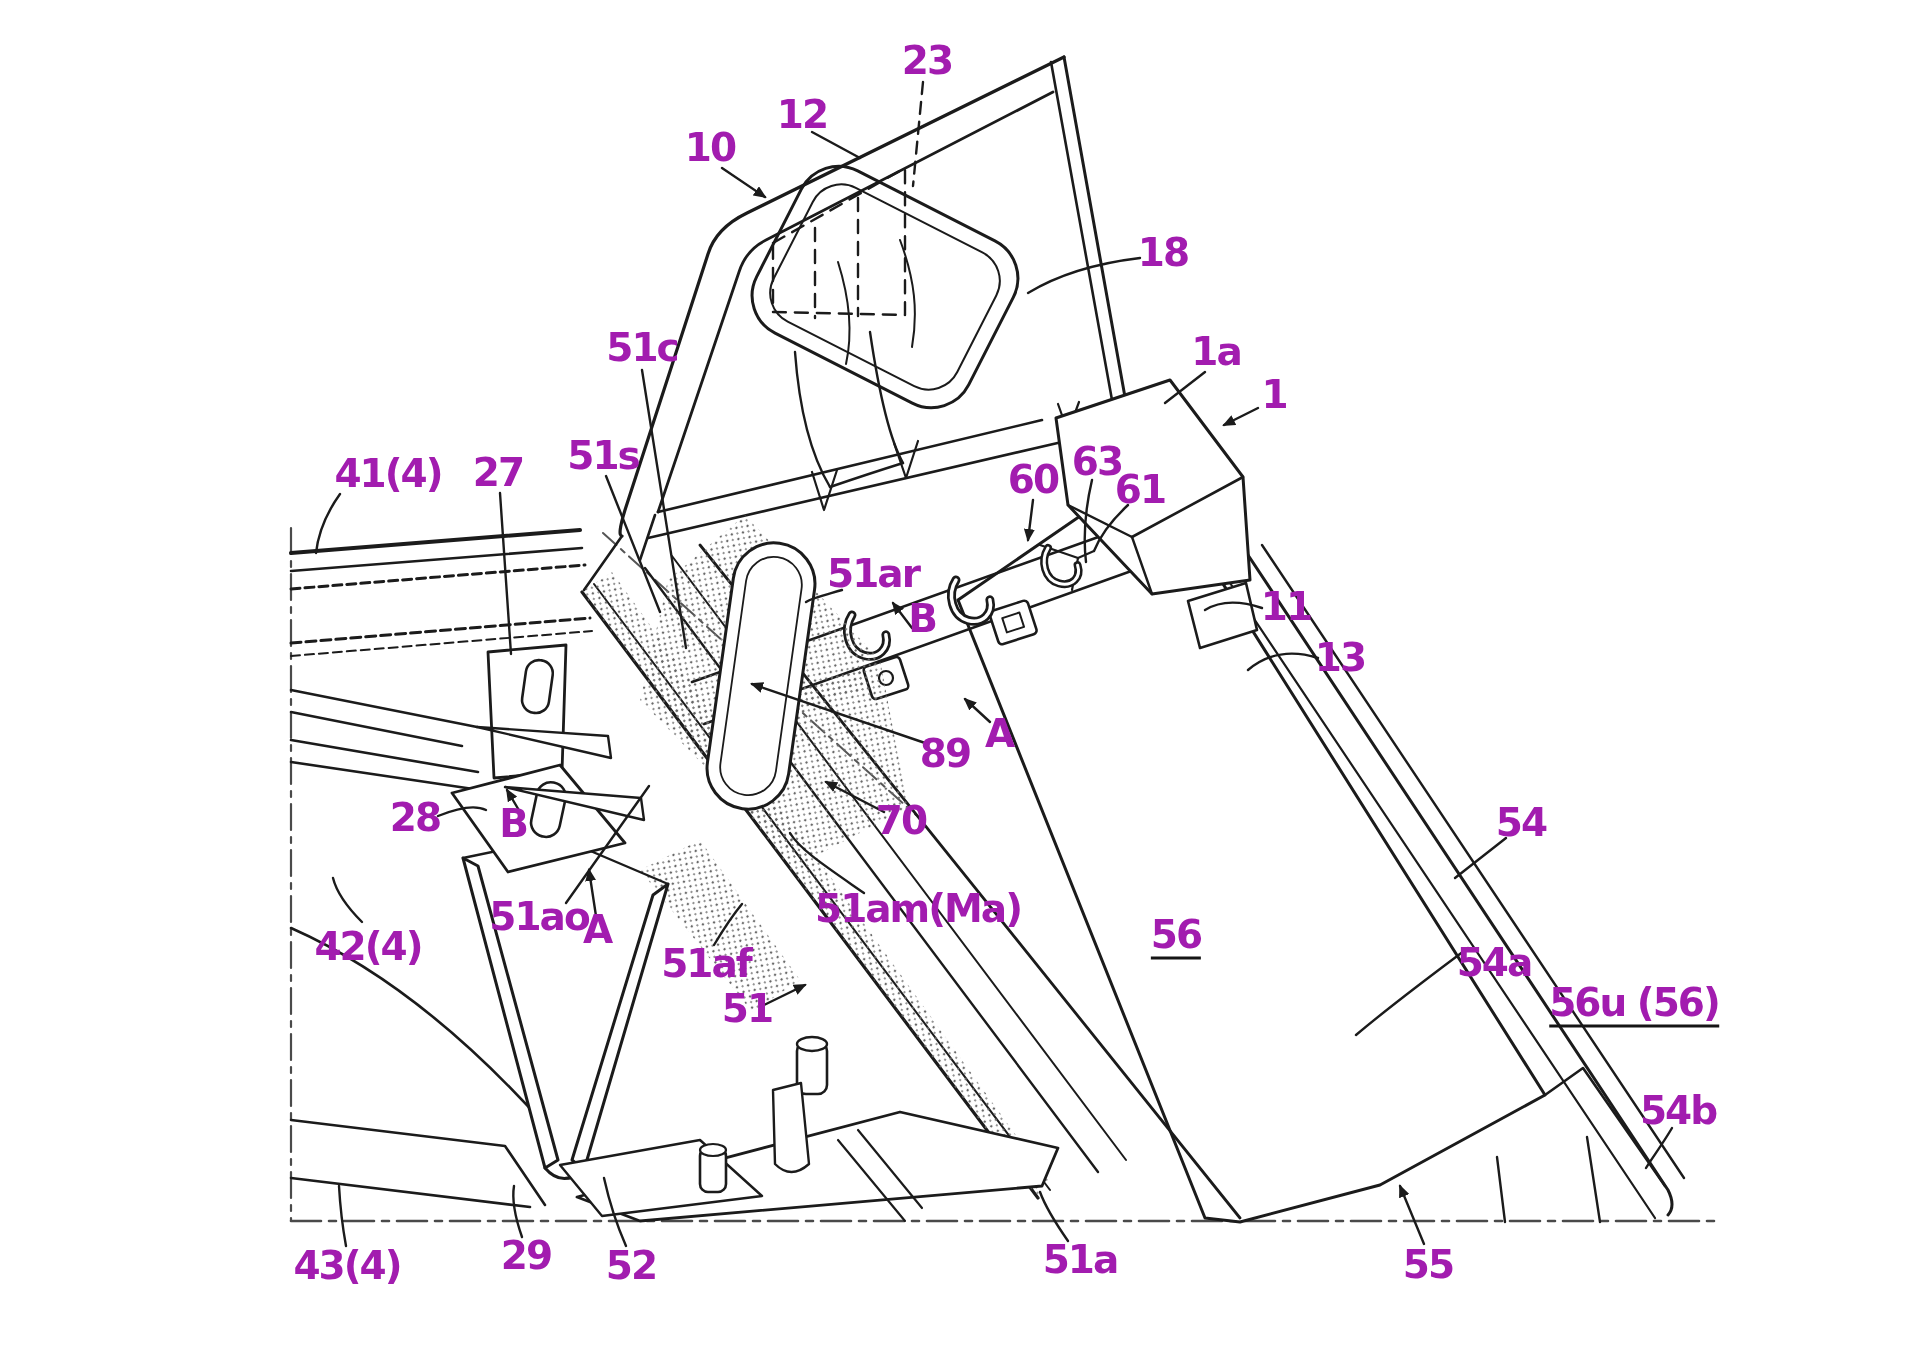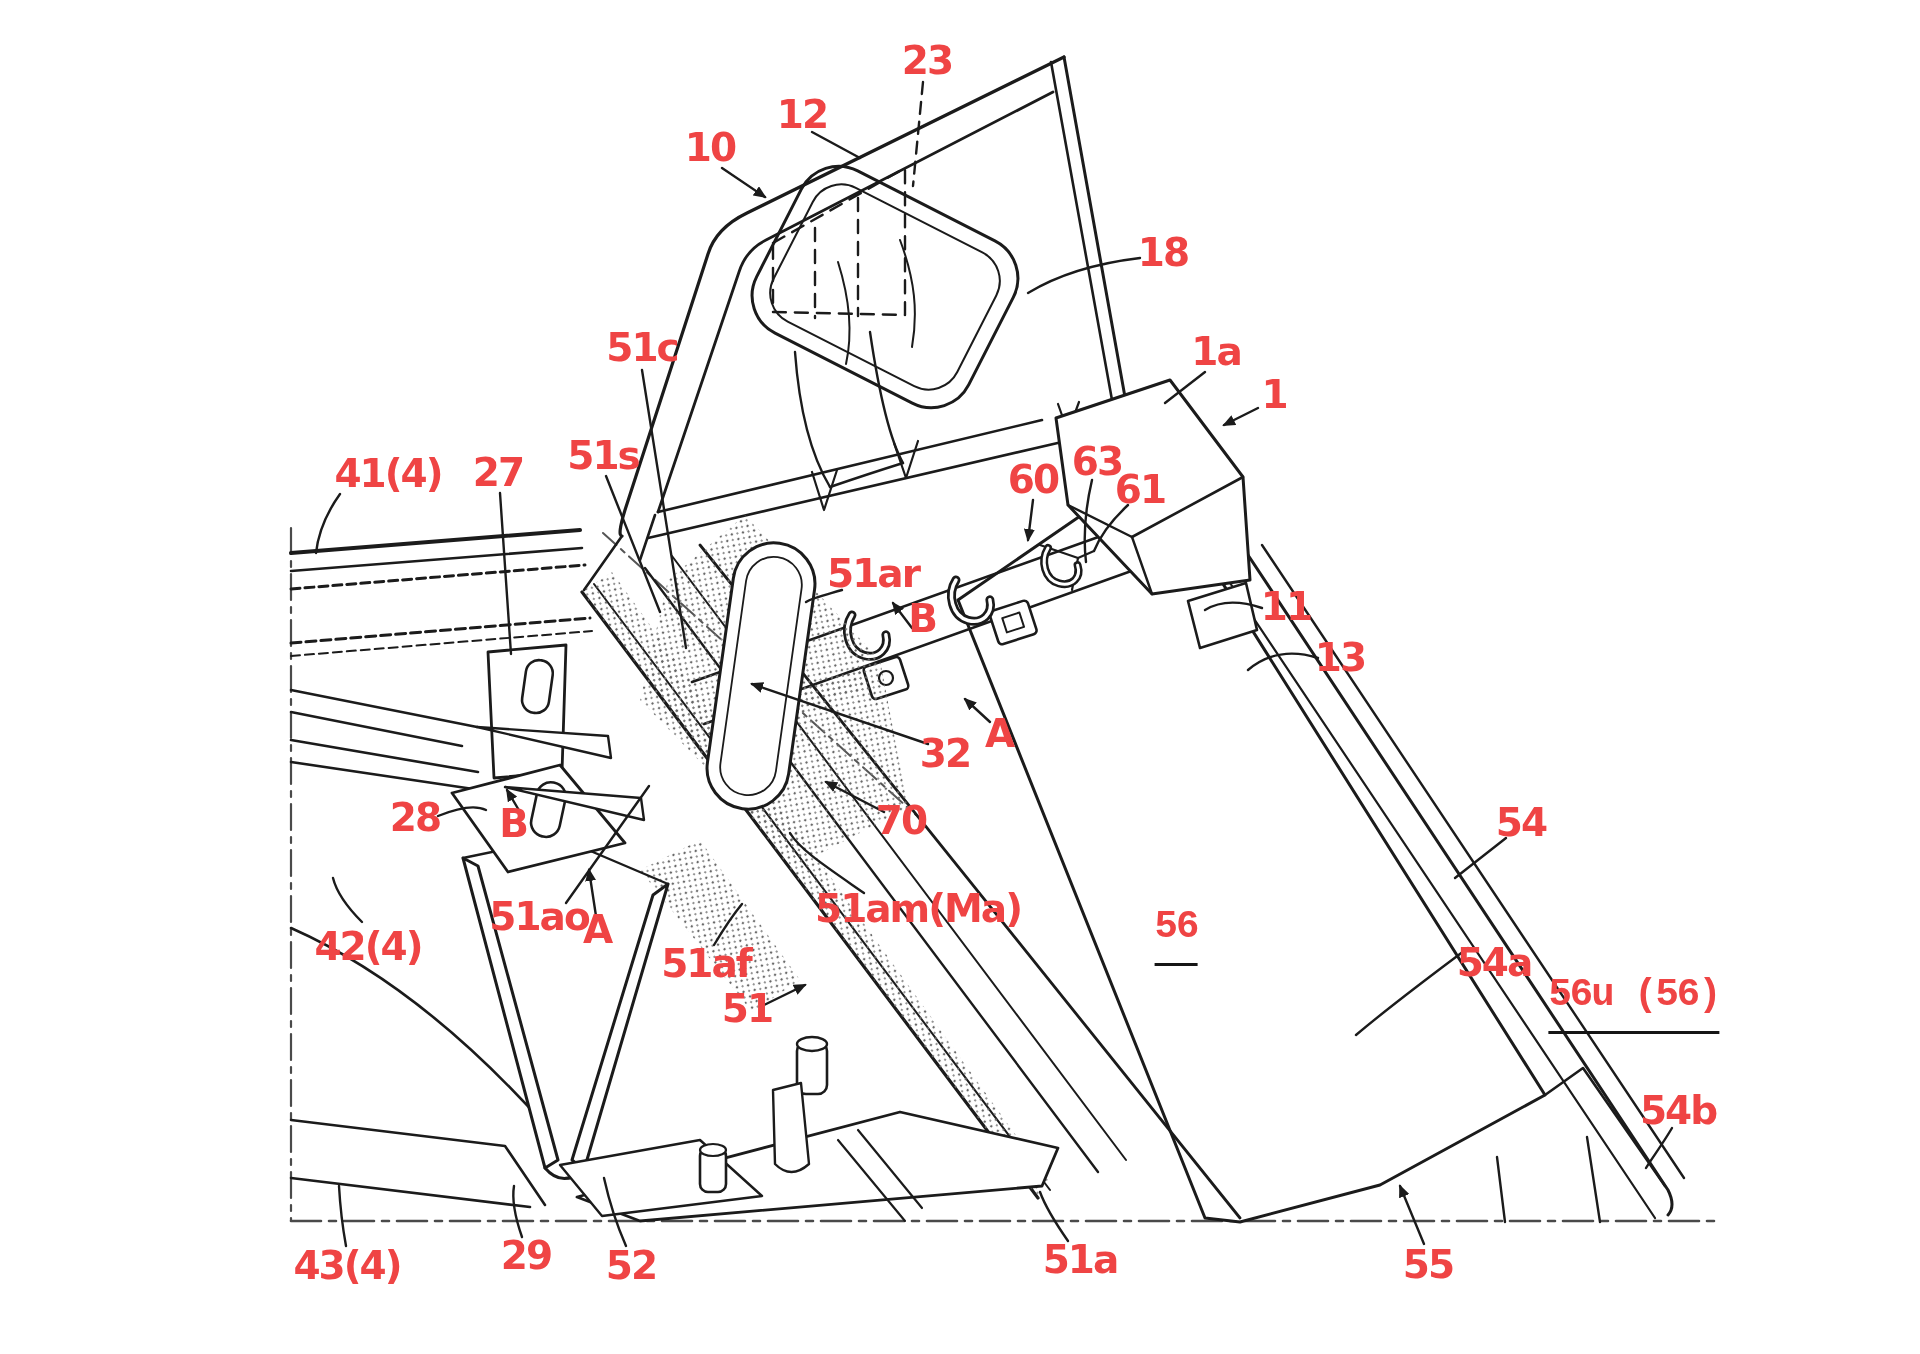--- a/index.html
+++ b/index.html
@@ -5,23 +5,23 @@
   html,body{margin:0;padding:0;background:#e9e9e9;}
   #stage{
     position:relative;width:1920px;height:1354px;background:#ffffff;
     overflow:hidden;font-family:"DejaVu Sans",sans-serif;
   }
   #drawing{position:absolute;left:0;top:0;width:100%;height:100%;}
   #labels-layer{position:absolute;left:0;top:0;width:100%;height:100%;pointer-events:none;}
   .ref-label{
     position:absolute;transform:translate(-50%,-50%);
     font-family:"DejaVu Sans",sans-serif;font-weight:bold;font-size:39px;
-    letter-spacing:-2px;color:#ef4444;white-space:nowrap;line-height:1;
+    letter-spacing:-2px;color:#a21caf;white-space:nowrap;line-height:1;
   }
-  .ref-label.u{border-bottom:3.5px solid #151515;padding-bottom:16px;font-family:Liberation Mono, monospace;}
+  .ref-label.u{border-bottom:3.5px solid #151515;padding-bottom:3px;}
 </style>
 </head>
 <body>
 
 <div id="stage" style="background: rgb(255, 255, 255);">
 
 <svg id="drawing" viewBox="0 0 1920 1354" xmlns="http://www.w3.org/2000/svg">
   <defs>
     <pattern id="stip" width="8" height="8" patternUnits="userSpaceOnUse" patternTransform="rotate(35)">
       <circle cx="2" cy="2" r="1.2" fill="#666"></circle>
@@ -246,21 +246,21 @@
       <span class="ref-label" style="left: 1140px; top: 489px;">61</span>
       <span class="ref-label" style="left: 1286px; top: 606px;">11</span>
       <span class="ref-label" style="left: 1340px; top: 657px;">13</span>
       <span class="ref-label" style="left: 642px; top: 347px;">51c</span>
       <span class="ref-label" style="left: 603px; top: 455px;">51s</span>
       <span class="ref-label" style="left: 348px; top: 473px; margin-left: 40px;">41(4)</span>
       <span class="ref-label" style="left: 498px; top: 472px; text-align: right;">27</span>
       <span class="ref-label" style="left: 873px; top: 573px; text-align: right;">51ar</span>
       <span class="ref-label" style="left: 922px; top: 618px;">B</span>
       <span class="ref-label" style="left: 999px; top: 733px;">A</span>
-      <span class="ref-label" style="left: 945px; top: 753px;">32</span>
+      <span class="ref-label" style="left: 945px; top: 753px;">89</span>
       <span class="ref-label" style="left: 901px; top: 820px;">70</span>
       <span class="ref-label" style="left: 415px; top: 817px;">28</span>
       <span class="ref-label" style="left: 513px; top: 823px;">B</span>
       <span class="ref-label" style="left: 539px; top: 916px;">51ao</span>
       <span class="ref-label" style="left: 597px; top: 929px;">A</span>
       <span class="ref-label" style="left: 368px; top: 946px;">42(4)</span>
       <span class="ref-label" style="left: 918px; top: 908px;">51am(Ma)</span>
       <span class="ref-label" style="left: 706px; top: 963px;">51af</span>
       <span class="ref-label" style="left: 747px; top: 1008px;">51</span>
       <span class="ref-label" style="left: 1521px; top: 822px;">54</span>

